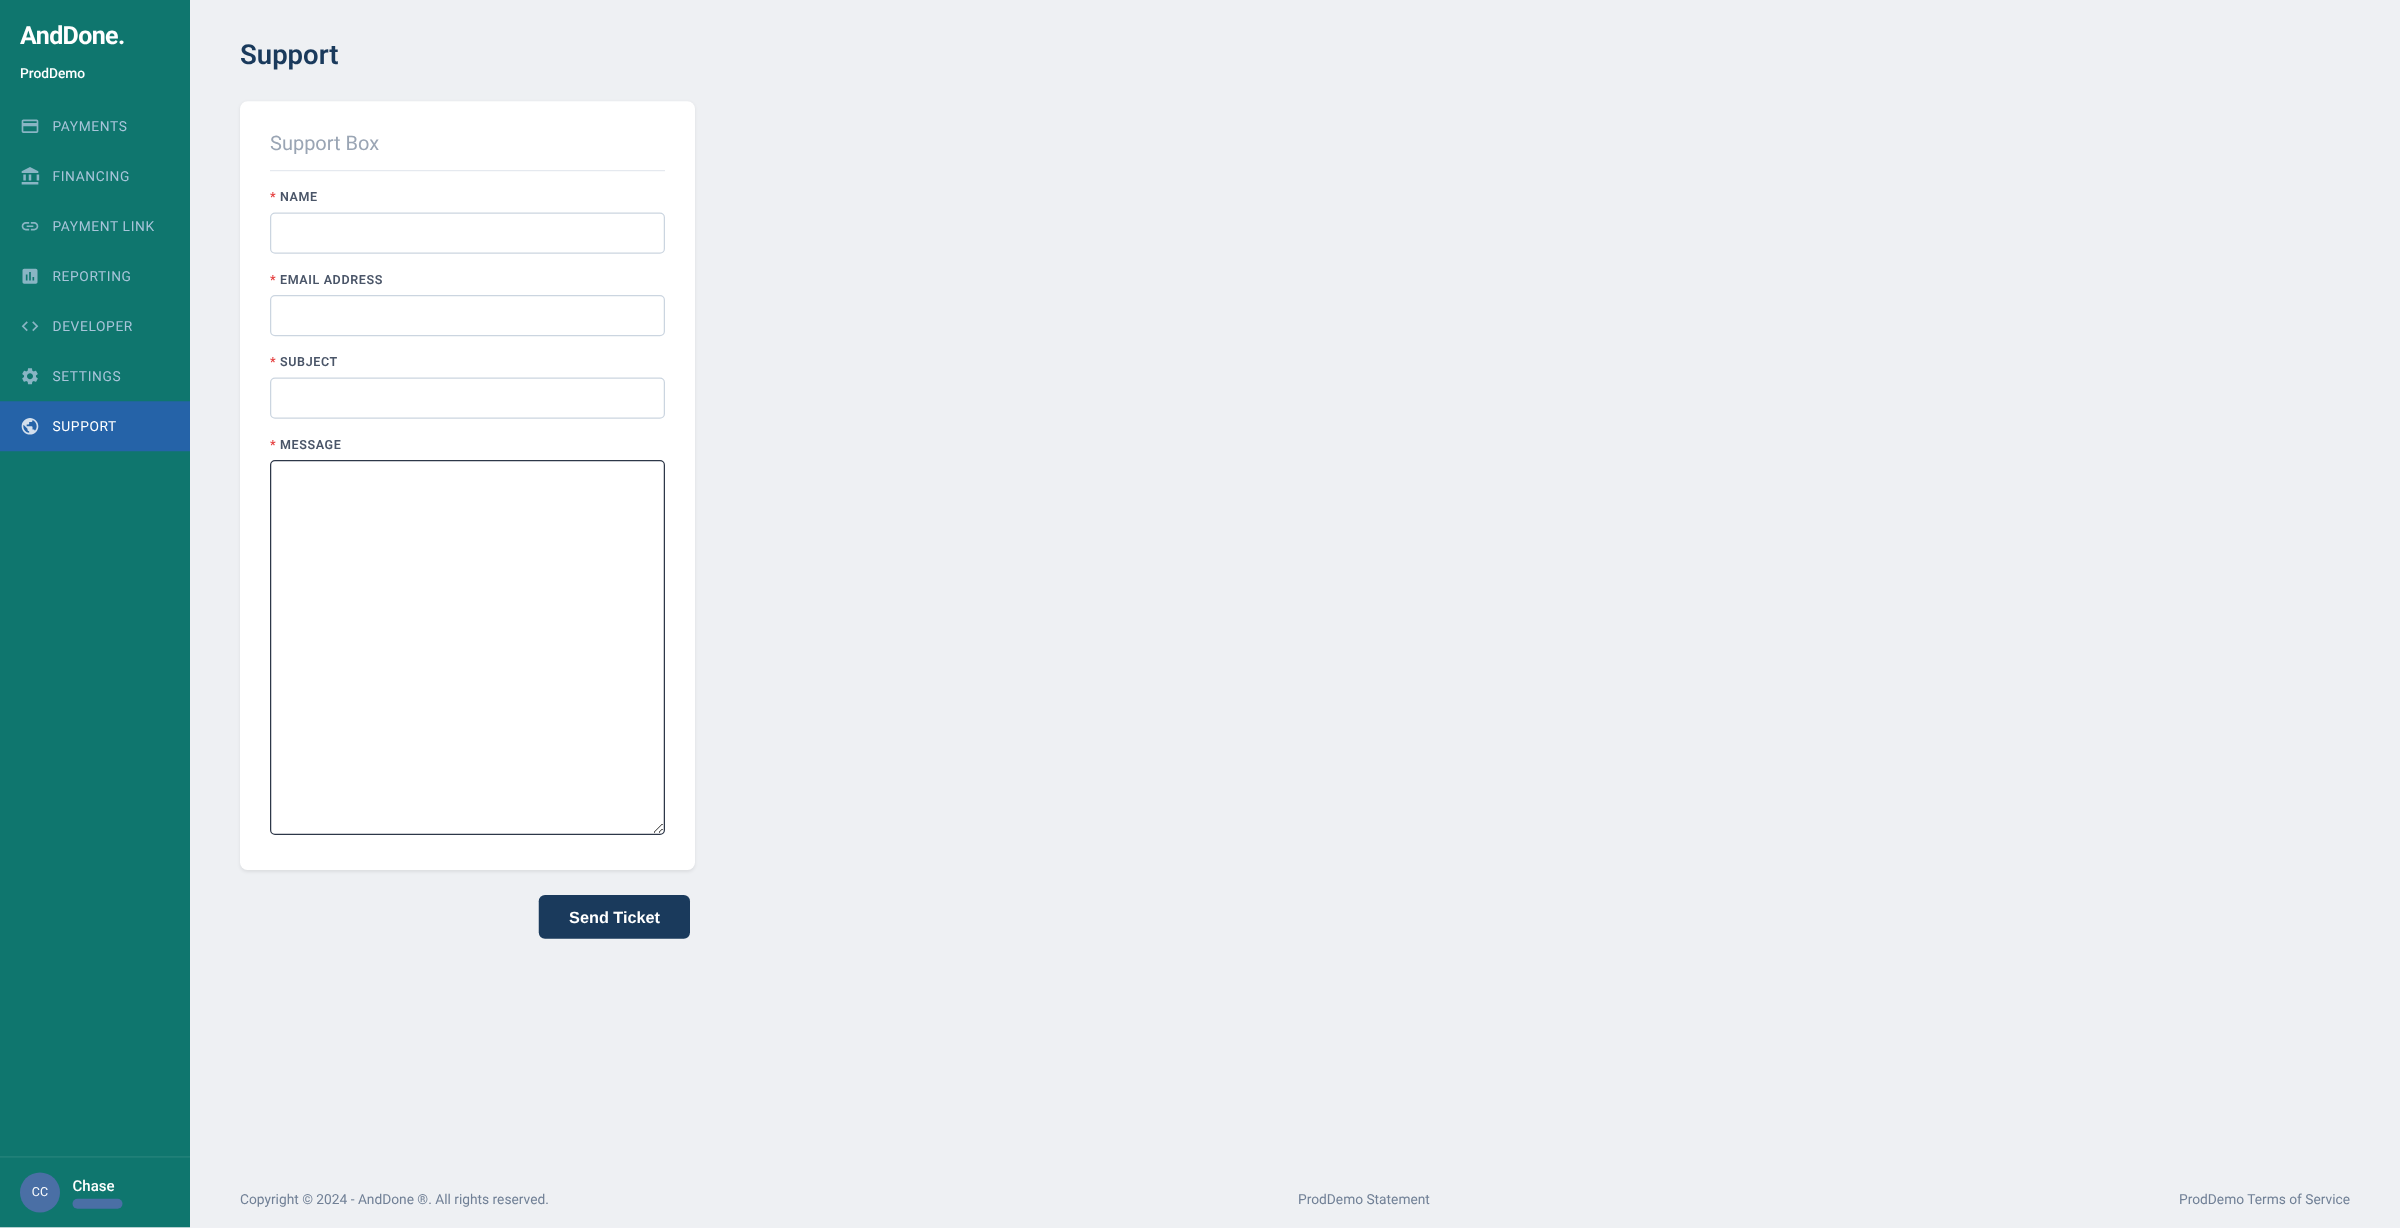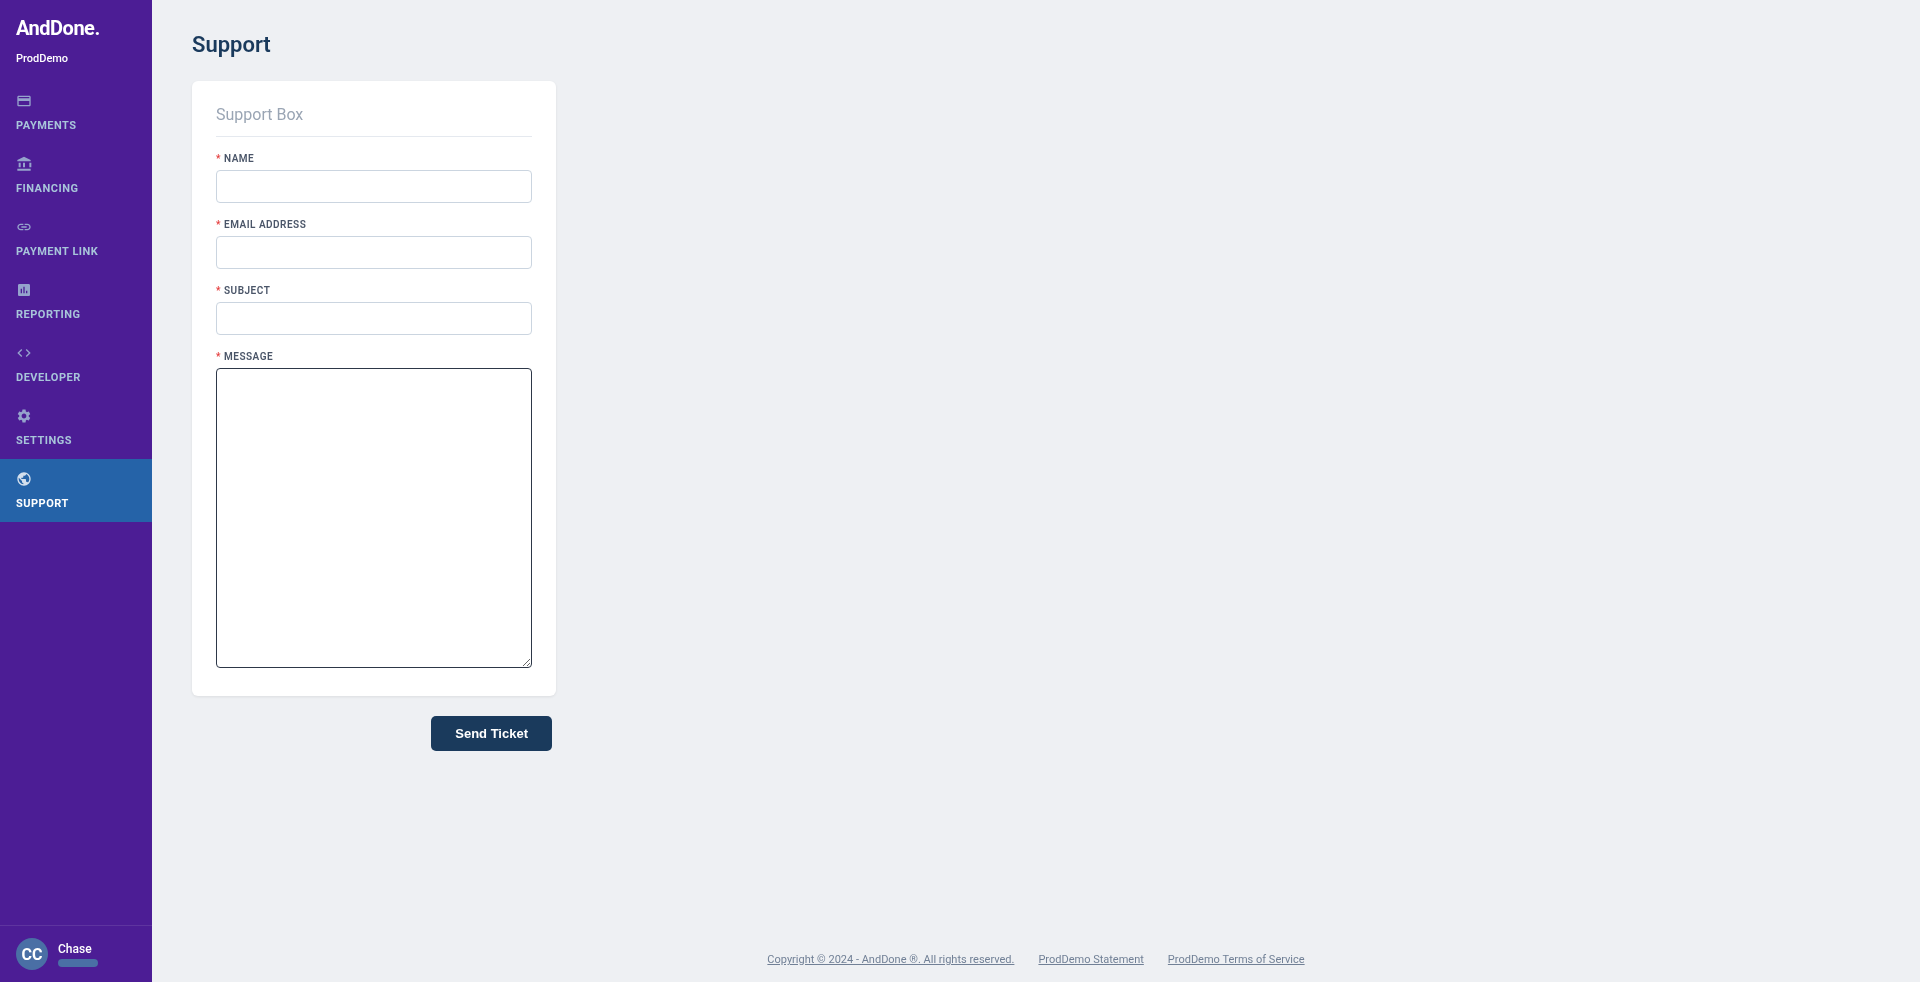--- a/index.html
+++ b/index.html
@@ -14,21 +14,21 @@
       height: 100vh;
       width: 1920px;
       background-color: #f0f2f5;
       overflow: hidden;
     }
 
     
     .sidebar {
       width: 152px;
       min-width: 152px;
-      background-color: #4c1d95;
+      background-color: #0f766e;
       display: flex;
       flex-direction: column;
       height: 100vh;
       position: relative;
     }
 
     .sidebar-logo {
       padding: 16px 16px 8px 16px;
     }
 
@@ -47,30 +47,30 @@
     }
 
     .sidebar-nav {
       flex: 1;
       display: flex;
       flex-direction: column;
     }
 
     .nav-item {
       display: flex;
+      align-items: center;
       gap: 10px;
       padding: 12px 16px;
       color: #a8c5da;
       font-size: 11px;
-      font-weight: 700;
+      font-weight: 400;
       letter-spacing: 0.5px;
       text-transform: uppercase;
       cursor: pointer;
       transition: background 0.15s;
-      flex-direction: column;
     }
 
     .nav-item.active {
       background-color: #2563a8;
       color: #ffffff;
     }
 
     .nav-icon {
       width: 16px;
       height: 16px;
@@ -88,22 +88,22 @@
 
     .avatar-circle {
       width: 32px;
       height: 32px;
       border-radius: 50%;
       background-color: #4a6fa5;
       display: flex;
       align-items: center;
       justify-content: center;
       color: #fff;
-      font-size: 16px;
-      font-weight: 700;
+      font-size: 10px;
+      font-weight: 400;
       flex-shrink: 0;
     }
 
     .footer-user-name {
       color: #ffffff;
       font-size: 12px;
       font-weight: 500;
     }
 
     .footer-user-bar {
@@ -216,26 +216,25 @@
       width: 360px;
       display: flex;
       justify-content: flex-end;
       margin-top: 20px;
     }
 
     
     .page-footer {
       padding: 16px 40px;
       display: flex;
-      justify-content: center;
+      justify-content: space-between;
       align-items: center;
       gap: 24px;
       font-size: 11px;
       color: #718096;
-      text-decoration: underline;
     }
 
     .footer-link {
       color: #718096;
       cursor: pointer;
       text-decoration: none;
     }
 
     
     svg {

